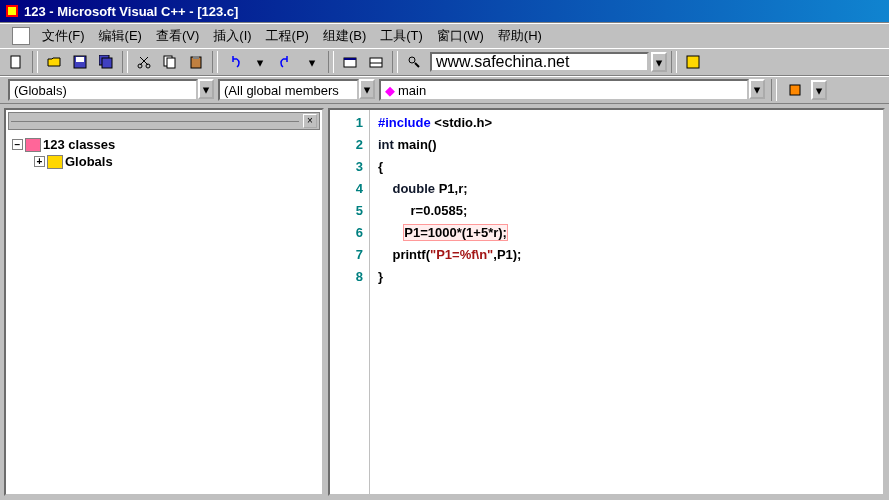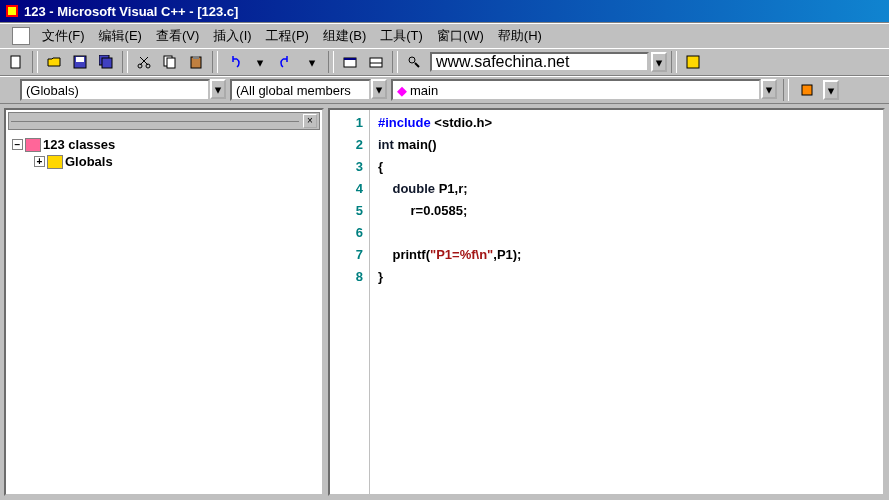--- a/index.html
+++ b/index.html
@@ -8,21 +8,21 @@
 .titlebar-icon { display: inline-flex; margin-right: 4px; }
 .separator-line { height: 2px; background: #808080; border-bottom: 1px solid #fff; }
 .menubar { background: #c0c0c0; height: 24px; display: flex; align-items: center; padding: 2px 12px; gap: 2px; }
 .doc-icon { width: 18px; height: 18px; border: 1px solid #808080; background: #fff; margin-right: 4px; display: inline-block; }
 .menu-item { padding: 2px 6px; cursor: default; }
 .toolbar { background: #c0c0c0; height: 28px; display: flex; align-items: center; padding: 2px 4px; gap: 2px; border-top: 1px solid #fff; border-bottom: 1px solid #808080; }
 .tb-btn { width: 24px; height: 22px; border: 1px solid #c0c0c0; background: #c0c0c0; display: flex; align-items: center; justify-content: center; cursor: pointer; }
 .tb-sep { width: 6px; height: 22px; border-left: 1px solid #808080; border-right: 1px solid #fff; margin: 0 2px; }
 .url-box { flex: 0 0 200px; height: 20px; background: #fff; border: 2px inset #c0c0c0; padding: 1px 4px; font-size: 16px; margin-left: 2px; }
 .dropdown-arrow { width: 16px; height: 20px; background: #c0c0c0; border: 2px outset #fff; display: flex; align-items: center; justify-content: center; }
-.combo-row { background: #c0c0c0; height: 28px; display: flex; align-items: center; padding: 2px 20px; gap: 4px; border-top: 1px solid #fff; border-bottom: 1px solid #808080; }
+.combo-row { background: #c0c0c0; height: 28px; display: flex; align-items: center; padding: 2px 8px; gap: 4px; border-top: 1px solid #fff; border-bottom: 1px solid #808080; }
 .combo { display: flex; height: 22px; }
 .combo-field { background: #fff; border: 2px inset #c0c0c0; padding: 2px 4px; font-size: 13px; display: flex; align-items: center; }
 .main-area { display: flex; height: calc(500px - 22px - 2px - 24px - 28px - 28px); background: #c0c0c0; }
 .class-view { width: 320px; background: #fff; border: 2px inset #c0c0c0; margin: 4px; padding: 2px; position: relative; }
 .cv-header { background: #c0c0c0; height: 18px; border: 1px solid #808080; display: flex; justify-content: flex-end; align-items: center; padding: 0 2px; }
 .cv-close { width: 14px; height: 14px; background: #c0c0c0; border: 1px outset #fff; font-size: 10px; text-align: center; line-height: 12px; }
 .tree { padding: 6px 4px; font-family: "MS Sans Serif", sans-serif; font-size: 14px; font-weight: bold; }
 .tree-row { display: flex; align-items: center; gap: 2px; padding: 1px 0; }
 .tree-expand { width: 11px; height: 11px; border: 1px solid #808080; background: #fff; display: flex; align-items: center; justify-content: center; font-size: 10px; line-height: 1; }
 .tree-indent { width: 20px; }
@@ -211,18 +211,18 @@
       <div>6</div>
       <div>7</div>
       <div>8</div>
     </div>
     <div class="code">
       <div class="code-line"><span class="pp">#include</span><span> &lt;stdio.h&gt;</span></div>
       <div class="code-line"><span class="kw">int</span><span> main()</span></div>
       <div class="code-line"><span>{</span></div>
       <div class="code-line"><span class="kw">    double</span><span> P1,r;</span></div>
       <div class="code-line"><span>         r=0.0585;</span></div>
-      <div class="code-line"><span>       </span></div>
+      <div class="code-line"><span>       </span><span class="hl">P1=1000*(1+5*r);</span></div>
       <div class="code-line"><span>    printf(</span><span class="str">"P1=%f\n"</span><span>,P1);</span></div>
       <div class="code-line"><span>}</span></div>
     </div>
   </div>
 </div>
 
 </body></html>

